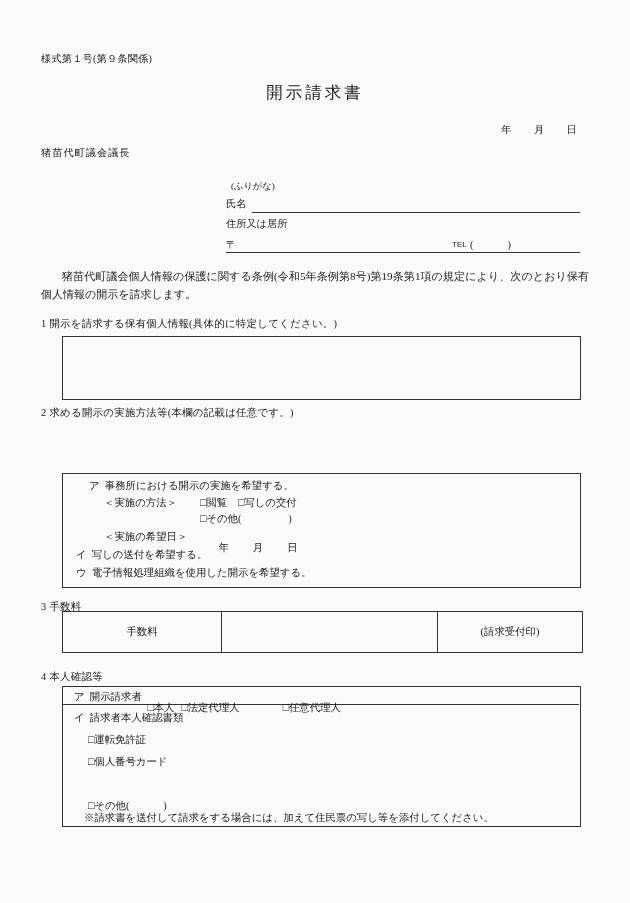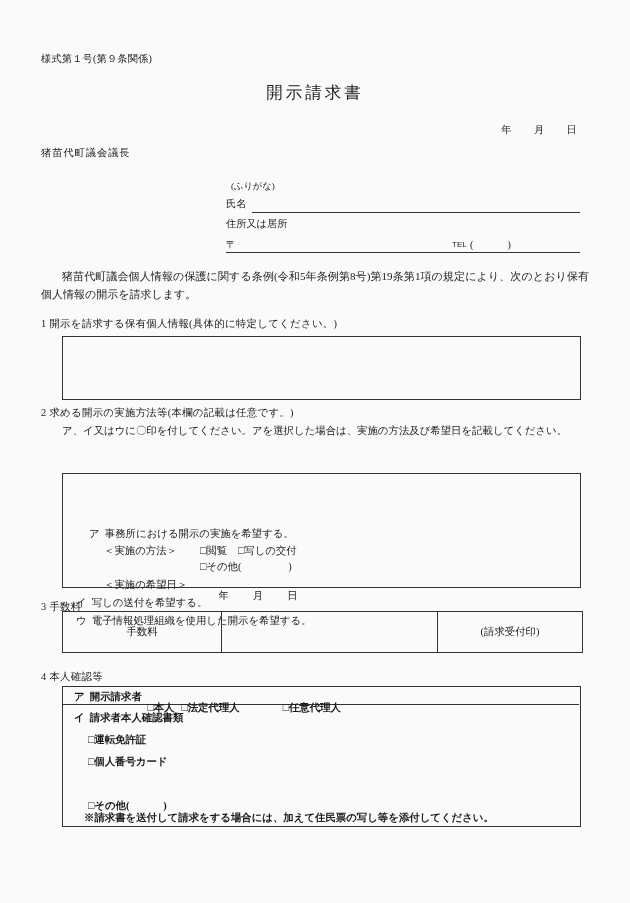--- a/index.html
+++ b/index.html
@@ -77,21 +77,21 @@
   #sec4-box { left: 62px; top: 686px; width: 517px; height: 139px; }
 
   
   #sec2-instruction {
     position: absolute; left: 41px; top: 423px; width: 548px;
     font-size: 10.4px; line-height: 1.58; text-indent: 21px;
     text-align: justify;
   }
 
   
-  .s2line { position: absolute; font-size: 10.4px; white-space: pre; margin-top: 48px; }
+  .s2line { position: absolute; font-size: 10.4px; white-space: pre; }
   #s2-a       { left: 89px;  top: 479px; }
   #s2-method-label { left: 104px; top: 496px; }
   #s2-method-opt1  { left: 200px; top: 496px; }
   #s2-method-opt2  { left: 238px; top: 496px; }
   #s2-method-opt3  { left: 200px; top: 512px; }
   #s2-date-label   { left: 104px; top: 530px; }
   #s2-date-fields  { left: 208px; top: 530px; }
   #s2-date-fields span { margin-right: 24px; }
   #s2-date-fields span:last-child { margin-right: 0; }
   #s2-b       { left: 76px;  top: 548px; }
@@ -111,21 +111,21 @@
   }
   .fee-col1 { width: 158px; }
   .fee-col2 { width: 215px; }
   .fee-col3 { width: 144px; }
 
   
   #s4-divider {
     position: absolute; left: 62px; top: 704px; width: 517px;
     border-top: 1px solid #333;
   }
-  .s4line { position: absolute; font-size: 10.4px; white-space: pre; font-weight: bold; }
+  .s4line { position: absolute; font-size: 10.4px; white-space: pre; }
   #s4-a-label   { left: 74px; top: 690px; }
   #s4-a-opts    { left: 137px; top: 690px; }
   #s4-a-opts span { margin-right: 7px; }
   #s4-a-opts span:last-child { margin-right: 0; padding-left: 36px; }
   #s4-b-label   { left: 74px; top: 711px; }
   #s4-doc-1     { left: 88px; top: 733px; }
   #s4-doc-2     { left: 88px; top: 755px; }
   #s4-doc-3     { left: 88px; top: 777px; }
   #s4-doc-4     { left: 88px; top: 799px; }
   #s4-note      { left: 84px; top: 811px; text-align: center; }
@@ -158,21 +158,20 @@
   <div class="t fs10" id="tel-paren">(           )</div>
 
   <div id="addr-rule"></div>
 
   <div id="legal-paragraph">猪苗代町議会個人情報の保護に関する条例(令和5年条例第8号)第19条第1項の規定により、次のとおり保有個人情報の開示を請求します。</div>
 
   <div class="section-heading" id="sec1-heading">1  開示を請求する保有個人情報(具体的に特定してください。)</div>
   <div class="box" id="sec1-box"></div>
 
   <div class="section-heading" id="sec2-heading">2  求める開示の実施方法等(本欄の記載は任意です。)</div>
-  <div id="sec2-instruction">ア、イ又はウに〇印を付してください。アを選択した場合は、実施の方法及び希望日を記載してください。</div>
 
   <div class="box" id="sec2-box"></div>
 
   <div class="s2line" id="s2-a">ア  事務所における開示の実施を希望する。</div>
 
   <div class="s2line" id="s2-method-label">＜実施の方法＞</div>
   <div class="s2line" id="s2-method-opt1">□閲覧</div>
   <div class="s2line" id="s2-method-opt2">□写しの交付</div>
   <div class="s2line" id="s2-method-opt3">□その他(                  )</div>
 

